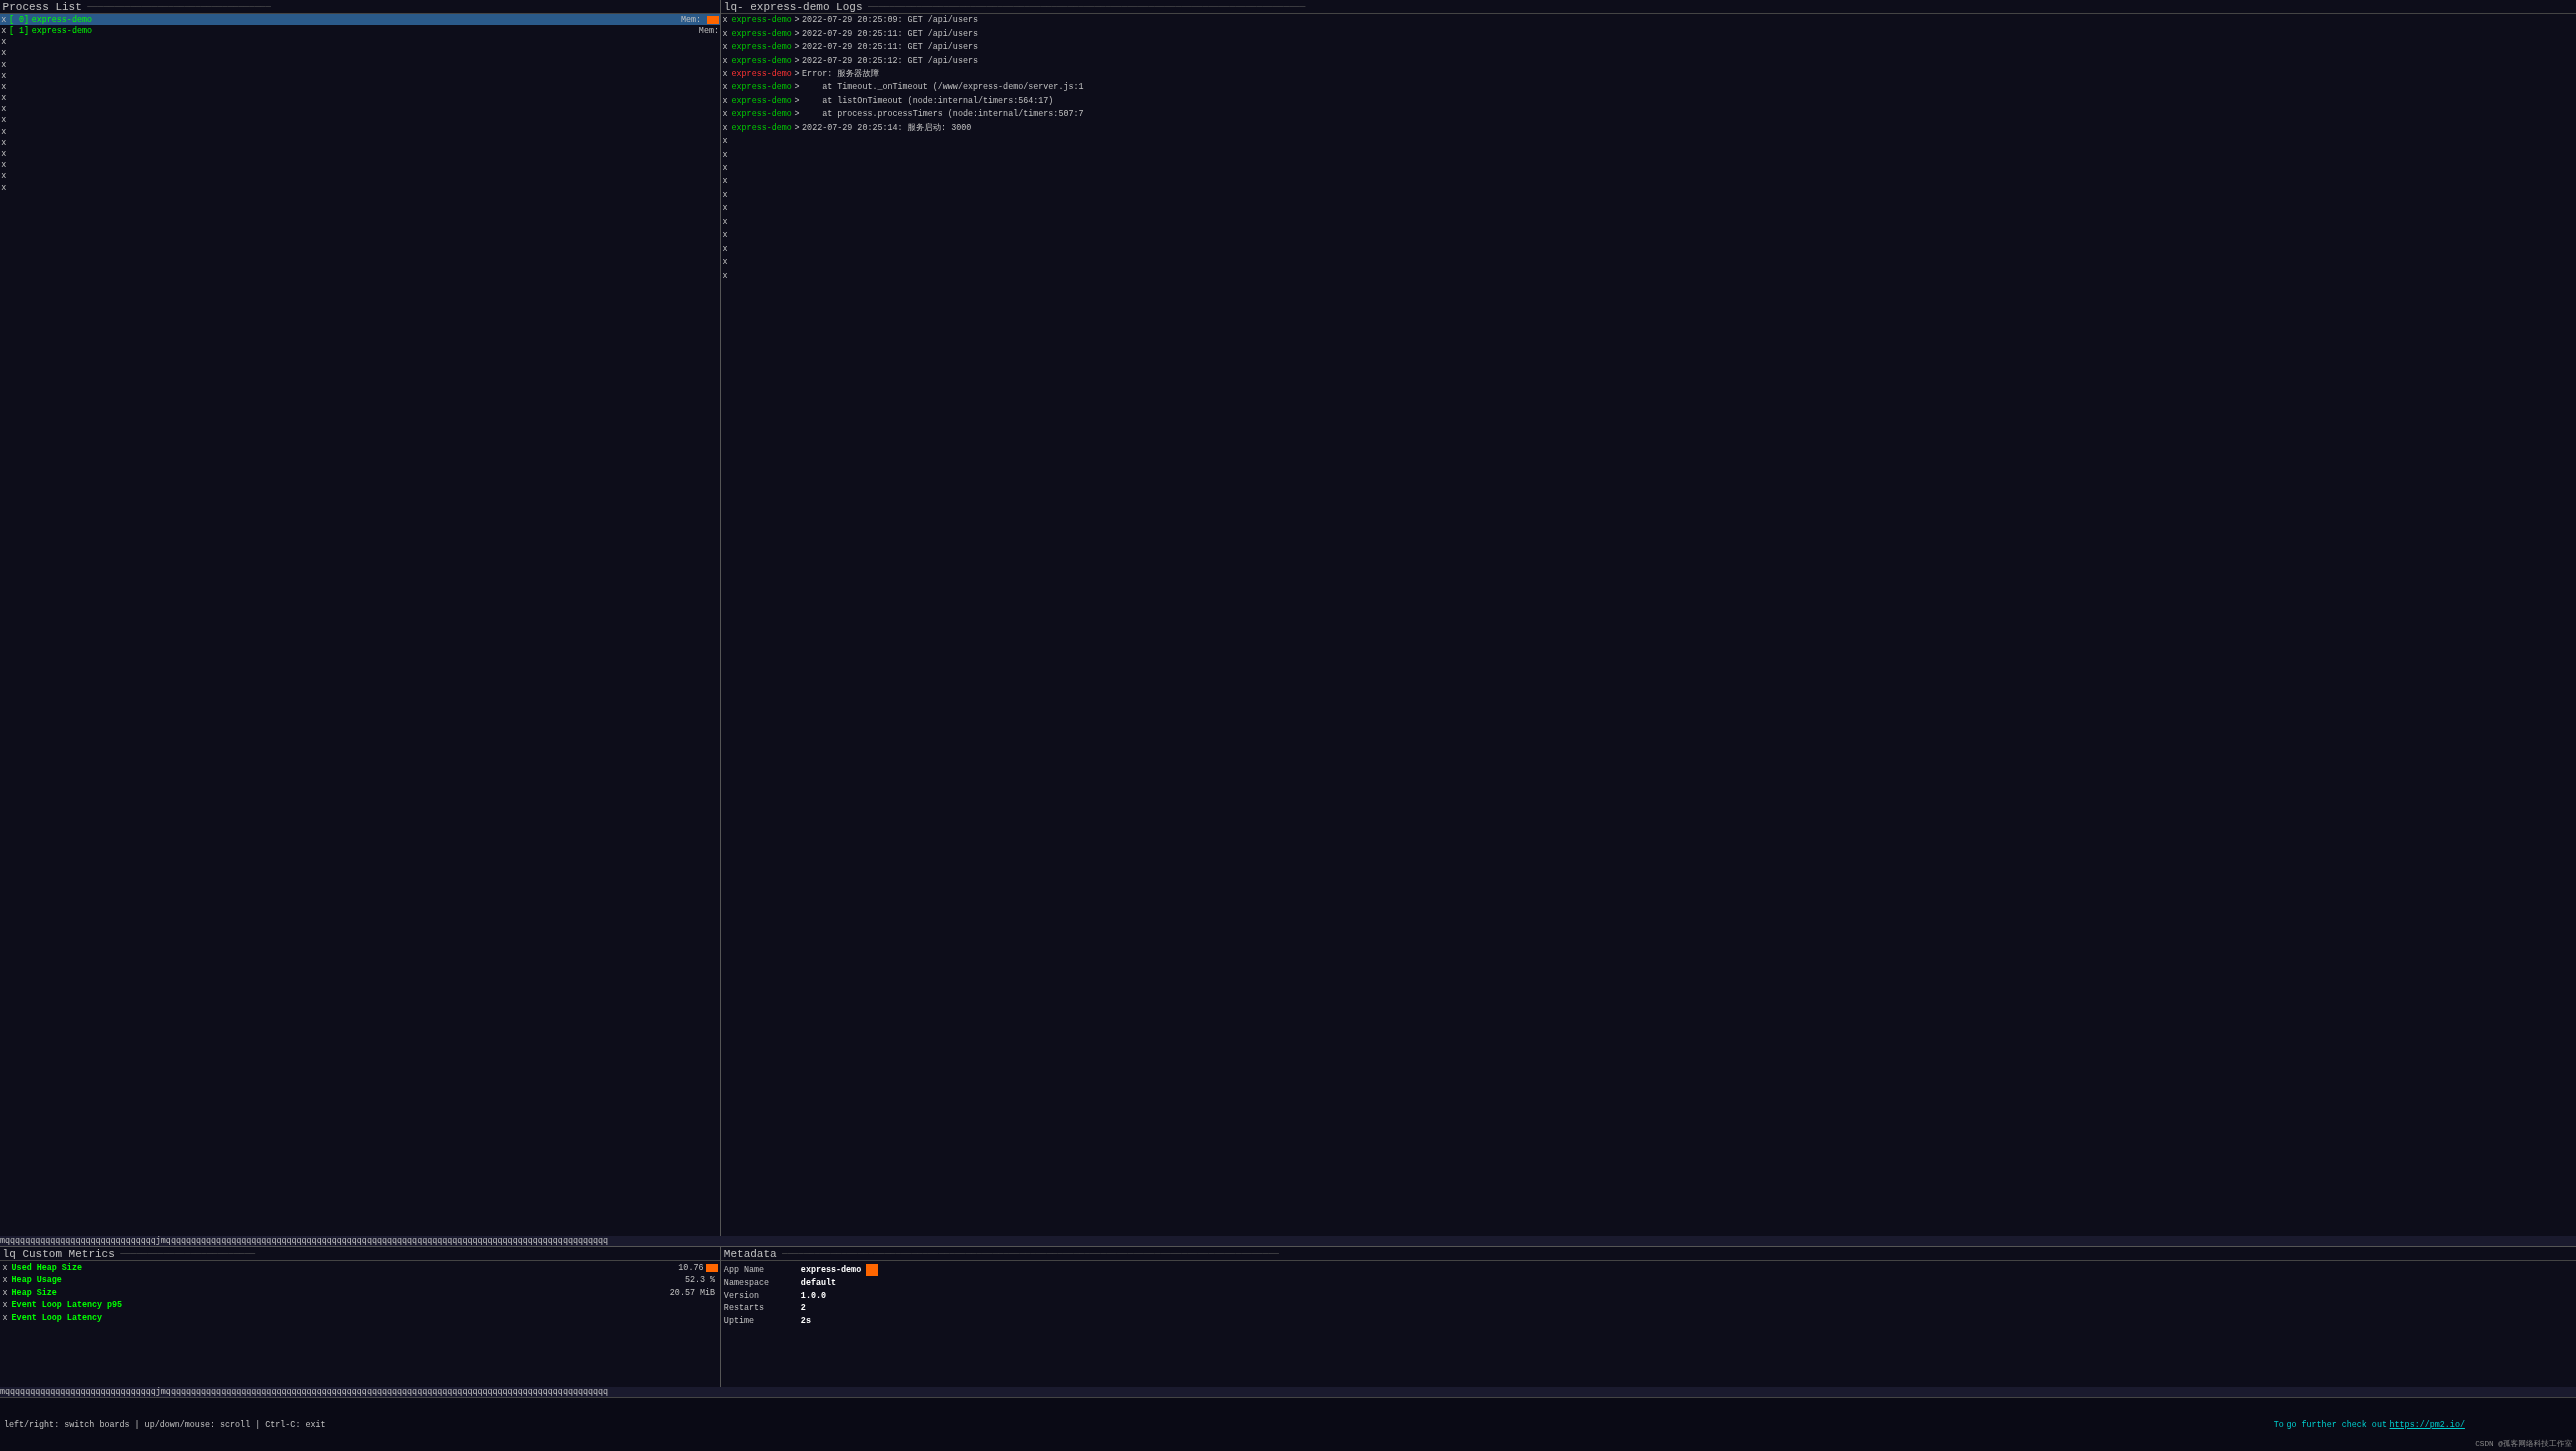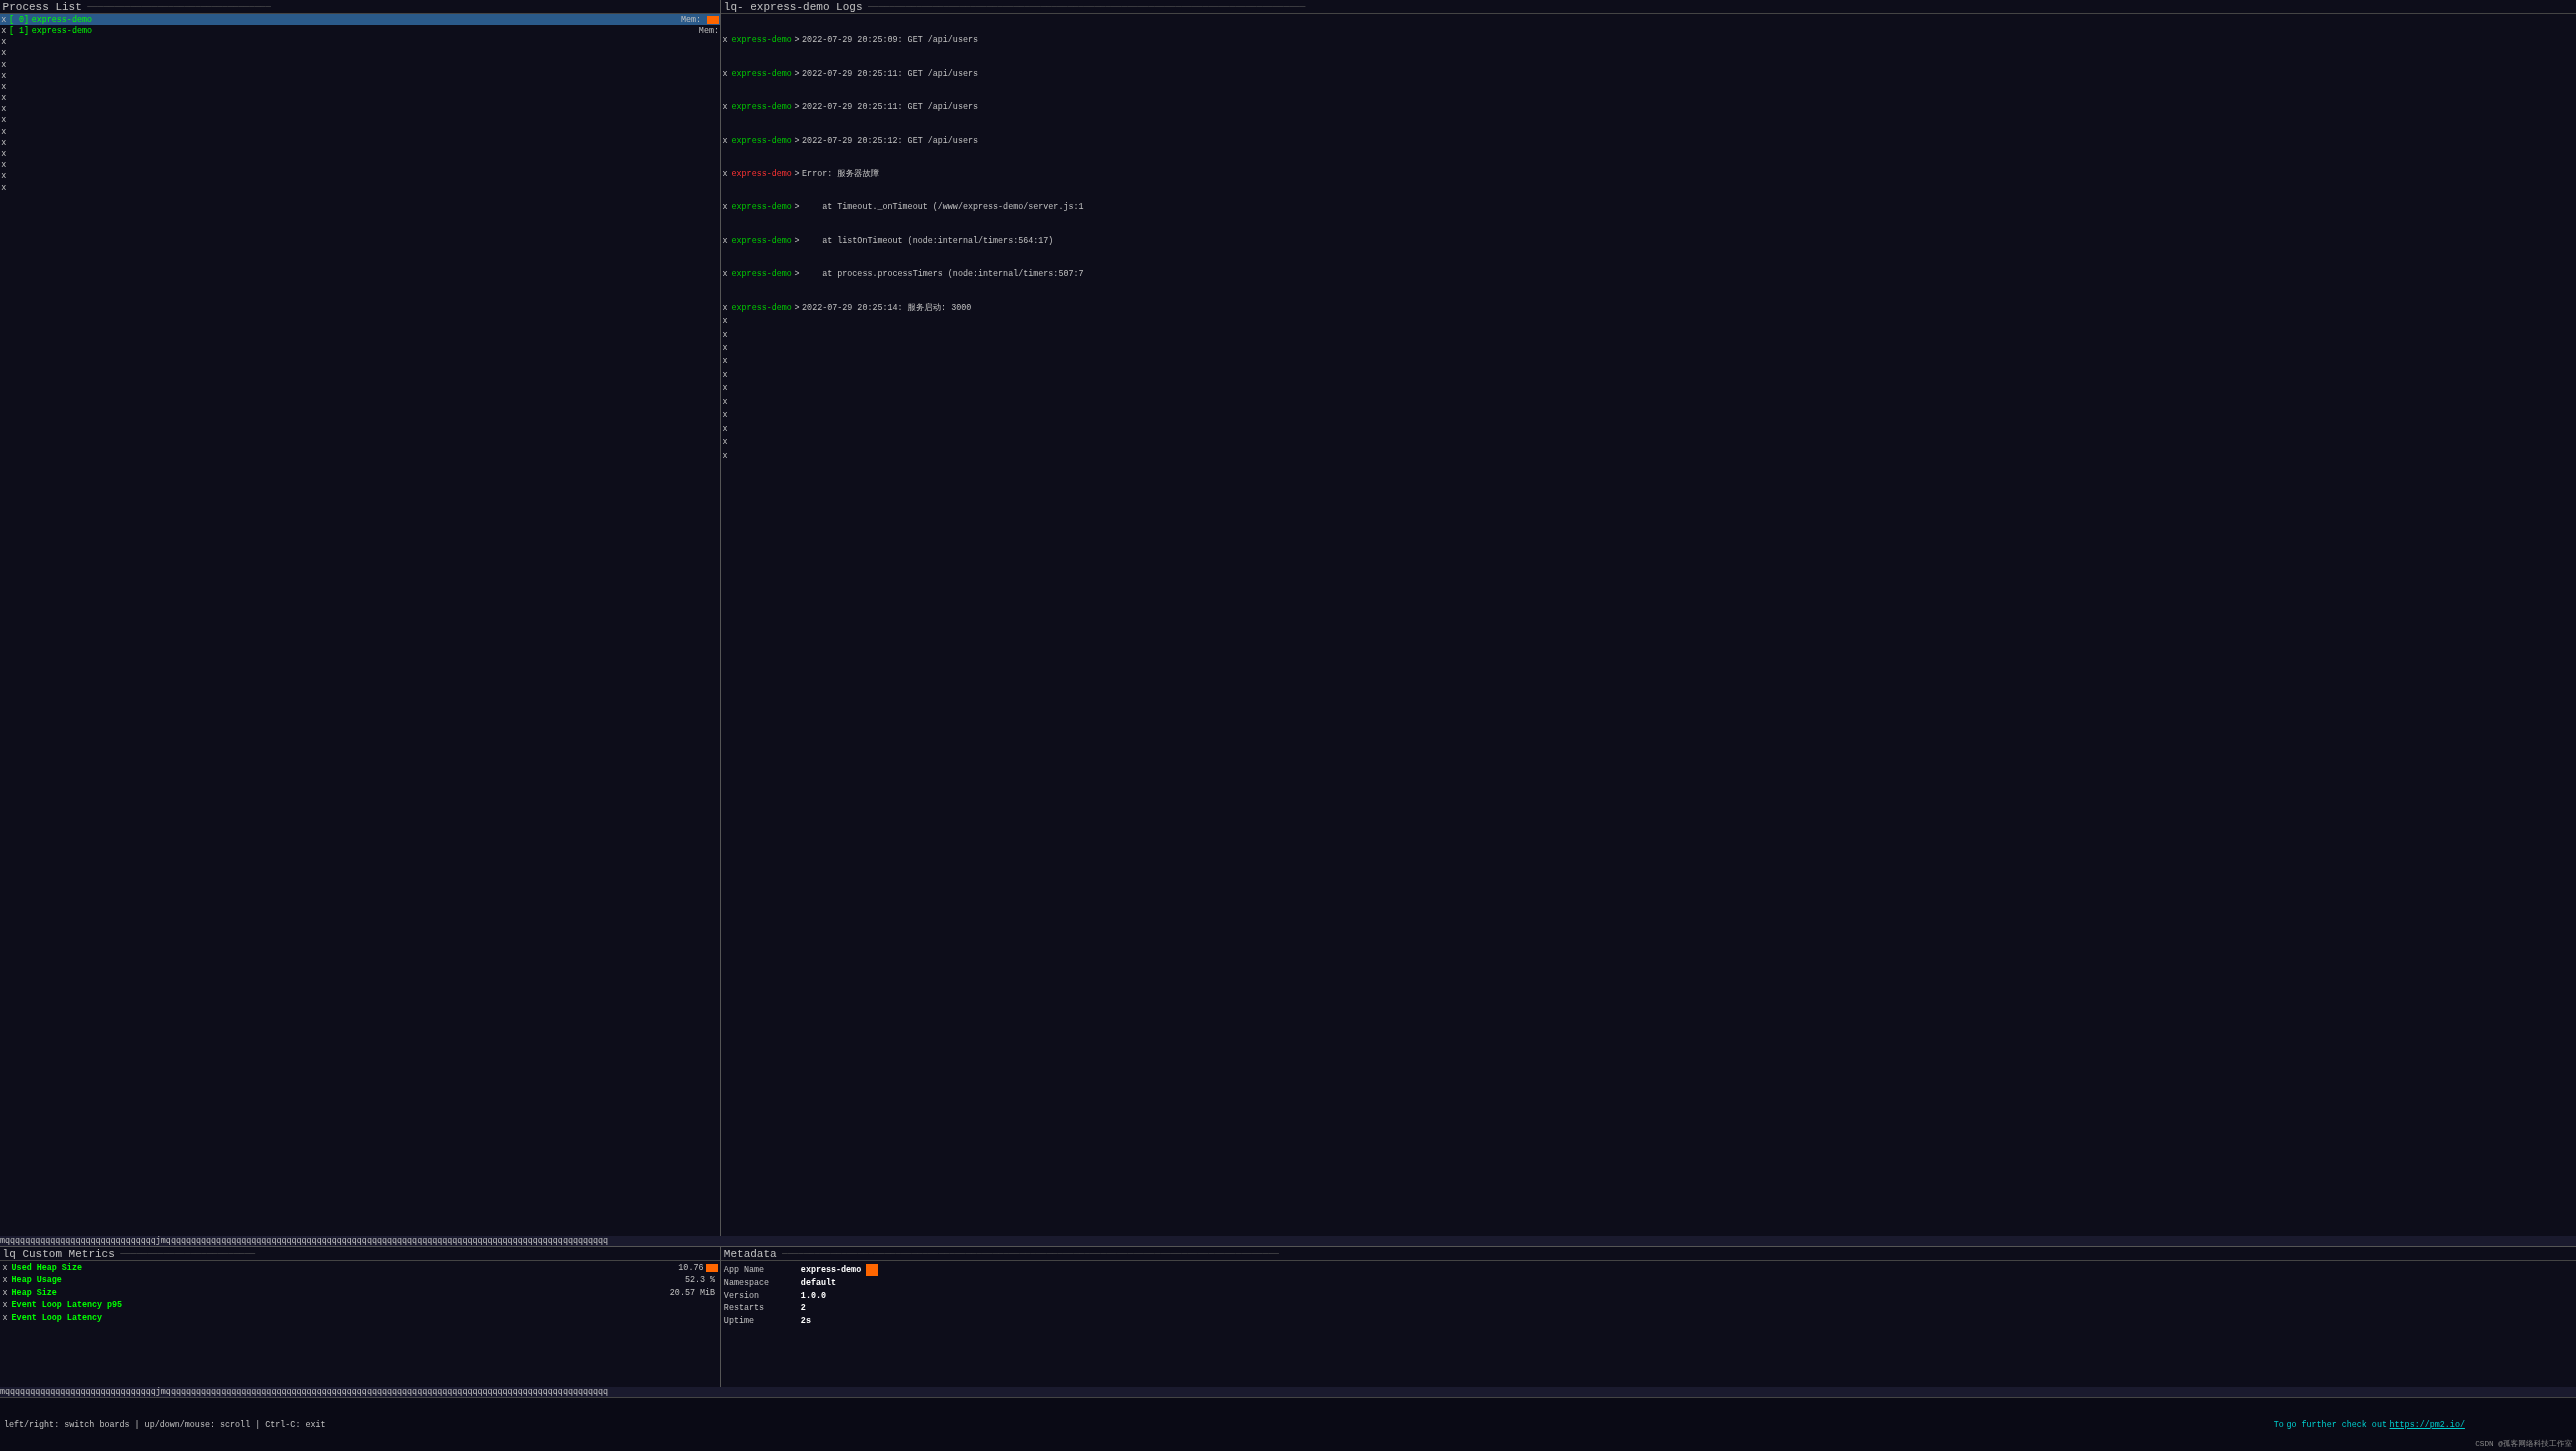--- a/index.html
+++ b/index.html
@@ -124,21 +124,20 @@
       color: #ff3333;
     }
 
     .log-arrow {
       color: #c0c0c0;
       margin-right: 2.6px;
     }
 
     .log-text {
       color: #c0c0c0;
-      margin-top: 20px;
     }
 
     .log-text.api {
       color: #c0c0c0;
     }
 
     .log-text.stack {
       color: #c0c0c0;
     }
 

